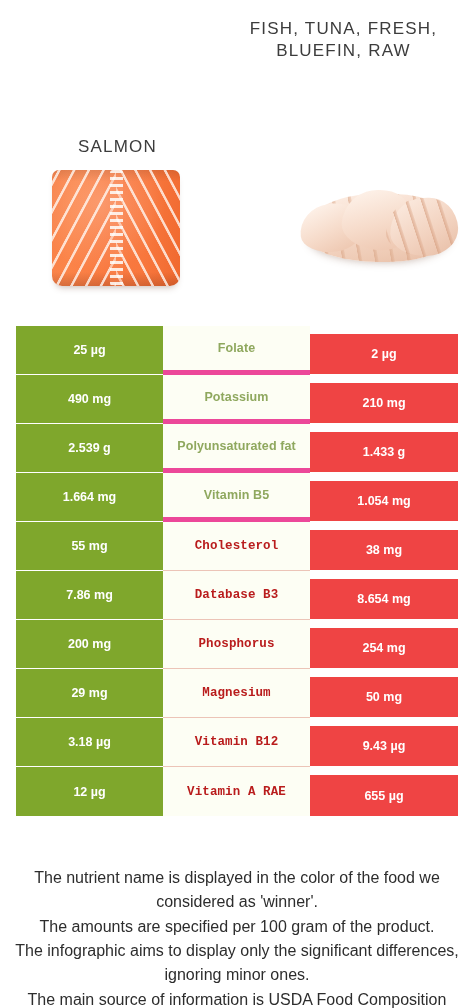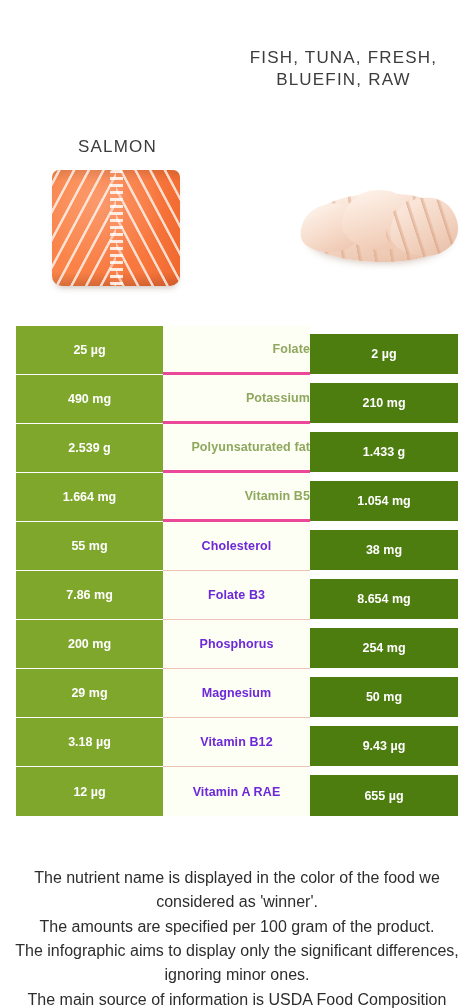--- a/index.html
+++ b/index.html
@@ -16,21 +16,21 @@
   .title {
     position:absolute;
     font-family:"Liberation Sans", sans-serif;
     font-weight:300;
     color:#3c3c3c;
     letter-spacing:1.2px;
     text-align:center;
     line-height:1.28;
   }
   .title-left  { left:0;   top:88px;  width:235px; font-size:17px;margin-top:48px; }
-  .title-right { right:0;  top:18px;  width:239px; font-size:17px; padding-right:22px;margin-top:29px; }
+  .title-right { right:0;  top:18px;  width:239px; font-size:17px; padding-right:22px; }
 
   
   .band { position:relative; height:186px; width:474px; }
 
   .salmon-wrap {
     position:absolute; left:52px; top:30px;
     width:128px; height:116px;
   }
   .salmon {
     position:absolute; inset:0;
@@ -110,28 +110,28 @@
   
   .table { position:absolute; left:16px; top:326px; width:442px; }
   .row { display:flex; height:49px; }
   .cell {
     display:flex; align-items:center; justify-content:center;
     font-size:12.5px; font-weight:bold; text-align:center;
   }
   .cell-left  { width:147px; background:#7fa72c; color:#ffffff;
                 border-bottom:1px solid #ffffff; }
   .cell-mid   { width:147px; background:#fdfef4; }
-  .cell-right { width:148px; background:#4d7c0f; color:#ffffff;
+  .cell-right { width:148px; background:#ef4444; color:#ffffff;
                 border-bottom:1px solid #ffffff;margin-top:8px; }
   .row:last-child .cell-left, .row:last-child .cell-right { border-bottom:none; }
 
   .cell-mid .nut { font-size:12.5px; font-weight:bold; letter-spacing:0.1px; }
   .nut.green { color:#8fa85e; }
-  .nut.red   { color:#6d28d9; }
-  .cell-mid.sep-green { border-bottom:3px solid #ec4899;justify-content:flex-end; }
+  .nut.red   { color:#b91c1c;font-family:Liberation Mono, monospace; }
+  .cell-mid.sep-green { border-bottom:5px solid #ec4899; }
   .cell-mid.sep-red   { border-bottom:1px solid #ecc4b7; }
   .row:last-child .cell-mid { border-bottom:none; }
 
   
   .footer {
     position:absolute; left:0; top:866px; width:474px;
     text-align:center; font-size:16px; line-height:1.52;
     color:#2d2d2d; padding:0 14px;
   }
   .footer p { margin:0; }
@@ -204,21 +204,21 @@
     <div class="row">
       <div class="cell cell-left">55 mg</div>
       <div class="cell cell-mid sep-red">
         <span class="nut red">Cholesterol</span>
       </div>
       <div class="cell cell-right">38 mg</div>
     </div>
     <div class="row">
       <div class="cell cell-left">7.86 mg</div>
       <div class="cell cell-mid sep-red">
-        <span class="nut red">Folate B3</span>
+        <span class="nut red">Database B3</span>
       </div>
       <div class="cell cell-right">8.654 mg</div>
     </div>
     <div class="row">
       <div class="cell cell-left">200 mg</div>
       <div class="cell cell-mid sep-red">
         <span class="nut red">Phosphorus</span>
       </div>
       <div class="cell cell-right">254 mg</div>
     </div>

